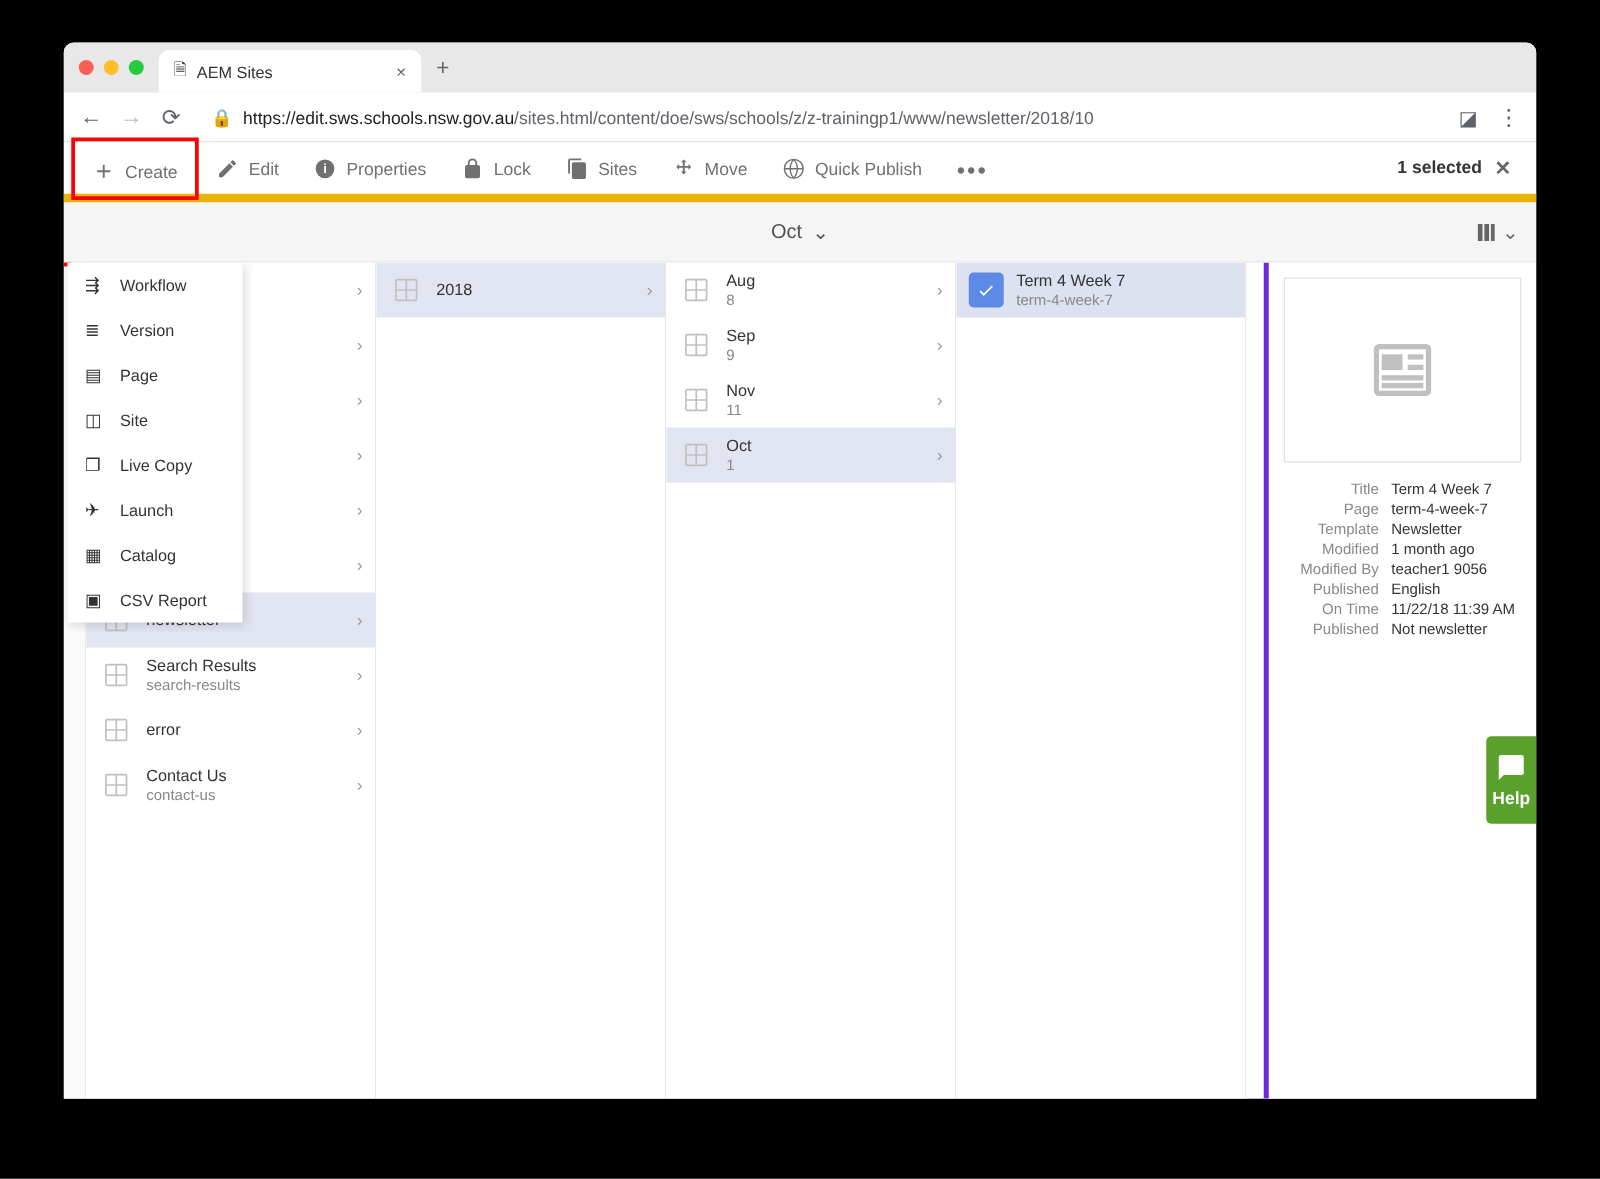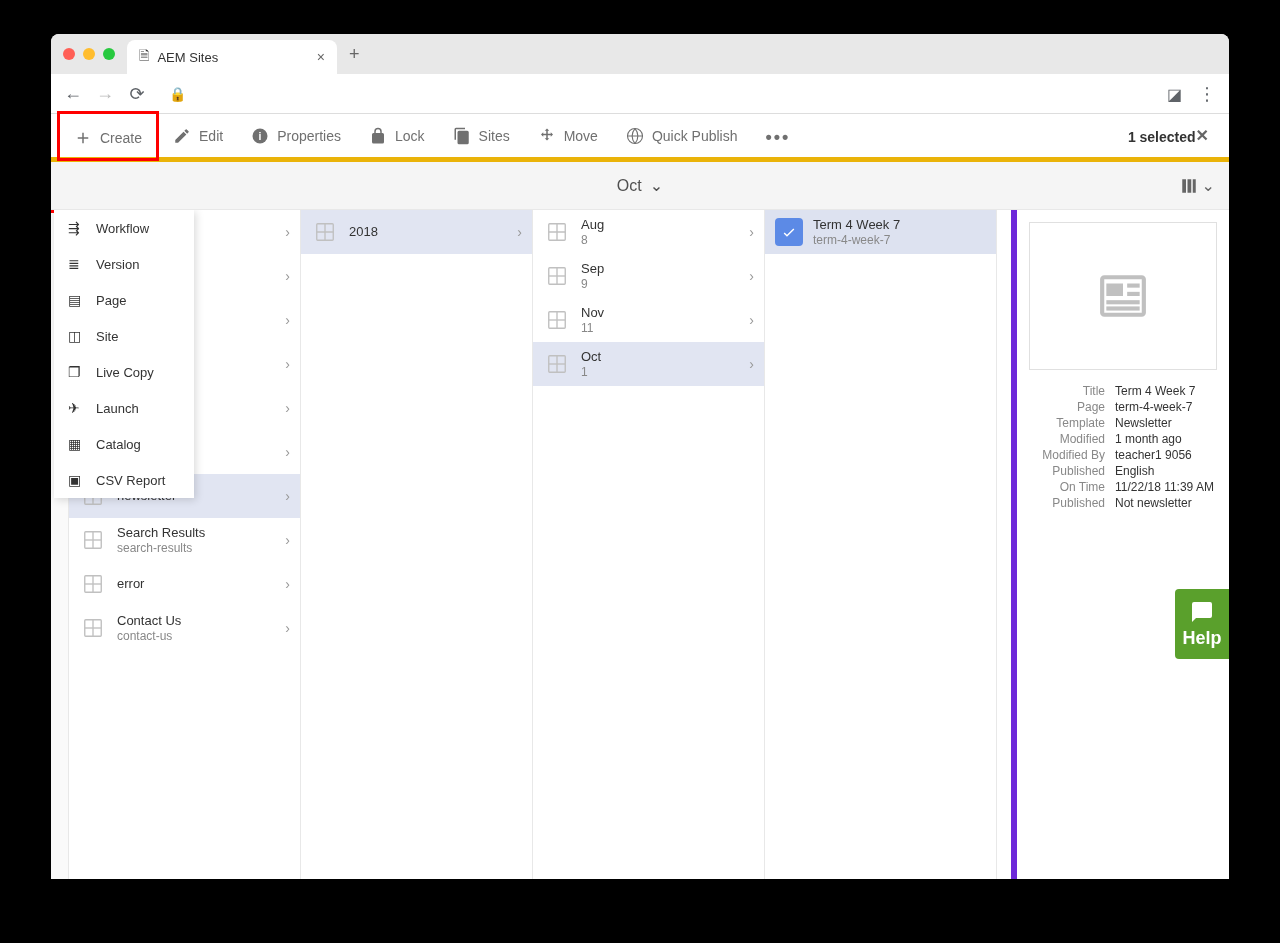--- a/index.html
+++ b/index.html
@@ -13,26 +13,26 @@
 .tl-green { background: #27c93f; }
 .tab { background: #fff; height: 34px; margin-top: 6px; border-radius: 8px 8px 0 0; display: flex; align-items: center; padding: 0 12px; gap: 8px; font-size: 13px; color: #333; min-width: 210px; }
 .tab-close { margin-left: auto; color: #666; font-size: 14px; cursor: pointer; }
 .new-tab { margin-left: 12px; color: #666; font-size: 18px; cursor: pointer; }
 .addr-bar { height: 40px; background: #fff; display: flex; align-items: center; padding: 0 12px; gap: 12px; border-bottom: 1px solid #ddd; }
 .nav-btn { color: #5f6368; font-size: 18px; cursor: pointer; width: 20px; text-align: center; }
 .nav-btn.disabled { color: #bbb; }
 .url-box { flex: 1; display: flex; align-items: center; gap: 8px; font-size: 14px; color: #5f6368; padding: 0 10px; }
 .url-domain { color: #202124; }
 .addr-icon { width: 18px; height: 18px; color: #5f6368; }
-.action-bar { height: 48px; background: #fff; display: flex; align-items: center; padding: 0 6px; border-bottom: 5px solid #eab308; }
+.action-bar { height: 48px; background: #fff; display: flex; align-items: center; padding: 0 6px; border-bottom: 7px solid #eab308; }
 .action-btn { display: flex; align-items: center; gap: 8px; padding: 0 14px; height: 48px; font-size: 14px; color: #707070; cursor: pointer; }
 .action-btn svg, .action-btn .glyph { width: 18px; height: 18px; fill: #707070; font-size: 18px; color: #707070; }
 .create-btn-wrap { border: 3px solid red; height: 50px; }
 .more-dots { letter-spacing: 2px; font-weight: bold; }
-.selected-count { margin-left: auto; display: flex; align-items: flex-end; padding-right: 14px; font-size: 14px; color: #333; font-weight: 600; }
+.selected-count { margin-left: auto; display: flex; align-items: flex-start; gap: 10px; padding-right: 14px; font-size: 14px; color: #333; font-weight: 600; }
 .close-sel { font-size: 16px; color: #666; cursor: pointer; }
 .secondary-bar { height: 48px; background: #f5f5f5; display: flex; align-items: center; justify-content: center; position: relative; border-bottom: 1px solid #e8e8e8; }
 .breadcrumb { font-size: 16px; color: #505050; display: flex; align-items: center; gap: 8px; }
 .view-switch { position: absolute; right: 14px; display: flex; align-items: center; gap: 4px; color: #666; cursor: pointer; }
 .content { flex: 1; display: flex; overflow: hidden; position: relative; }
 .rail { width: 18px; background: #fafafa; border-right: 1px solid #e8e8e8; }
 .column { width: 232px; border-right: 1px solid #e8e8e8; background: #fff; overflow-y: auto; flex-shrink: 0; }
 .column.year-col, .column.month-col { flex-shrink: 0; }
 .col-item { display: flex; align-items: center; height: 44px; padding: 0 10px; gap: 10px; cursor: pointer; position: relative; }
 .col-item.tall { height: 44px; }
@@ -42,27 +42,27 @@
 .item-thumb svg { width: 22px; height: 22px; fill: #c0c0c0; }
 .item-thumb.checked { background: #5c8ae6; border-radius: 4px; }
 .item-thumb.checked svg { fill: #fff; width: 16px; height: 16px; }
 .item-text { flex: 1; display: flex; flex-direction: column; font-size: 13px; color: #333; line-height: 1.2; overflow: hidden; }
 .item-text .sub { font-size: 12px; color: #888; }
 .item-chevron { color: #999; font-size: 14px; }
 .create-menu { position: absolute; left: 0; top: 0; width: 140px; background: #fff; box-shadow: 2px 2px 8px rgba(0,0,0,0.15); z-index: 100; }
 .create-menu-wrap { border: 3px solid red; border-top: none; }
 .menu-item { display: flex; align-items: center; gap: 12px; padding: 10px 14px; font-size: 13px; color: #333; cursor: pointer; }
 .menu-item svg, .menu-item .glyph { width: 16px; height: 16px; fill: #333; color: #333; font-size: 14px; }
-.detail-panel { flex: 0 0 218px; margin-left: auto; background: #fff; border-left: 6px solid #6d28d9; padding: 12px; }
+.detail-panel { flex: 0 0 218px; margin-left: auto; background: #fff; border-left: 4px solid #6d28d9; padding: 12px; }
 .thumb-preview { width: 100%; height: 148px; background: #fff; border: 1px solid #e0e0e0; display: flex; align-items: center; justify-content: center; margin-bottom: 14px; }
 .thumb-preview svg { width: 50px; height: 50px; fill: #c0c0c0; }
 .detail-row { display: flex; font-size: 12px; margin-bottom: 2px; }
 .detail-label { width: 86px; text-align: right; color: #888; padding-right: 10px; }
 .detail-value { color: #333; flex: 1; }
-.help-btn { position: absolute; right: 0; bottom: 220px; width: 54px; height: 70px; background: #5aa02c; color: #fff; display: flex; flex-direction: column; align-items: center; justify-content: center; gap: 4px; border-radius: 4px 0 0 4px; font-size: 18px; font-weight: 600; cursor: pointer; z-index: 50; }
+.help-btn { position: absolute; right: 0; bottom: 220px; width: 40px; height: 70px; background: #5aa02c; color: #fff; display: flex; flex-direction: column; align-items: center; justify-content: center; gap: 4px; border-radius: 4px 0 0 4px; font-size: 14px; font-weight: 600; cursor: pointer; z-index: 50; }
 .help-btn svg { width: 24px; height: 24px; fill: #fff; }
 .page-icon-svg { width: 22px; height: 22px; }
 </style>
 </head>
 <body>
 
 <div class="browser-window">
 
   <div class="browser-chrome">
     <div class="traffic-lights">
@@ -77,20 +77,21 @@
     </div>
     <span class="new-tab">+</span>
   </div>
 
   <div class="addr-bar">
     <span class="nav-btn">←</span>
     <span class="nav-btn disabled">→</span>
     <span class="nav-btn">⟳</span>
     <div class="url-box">
       <span>🔒</span>
+      <span><span class="url-domain">https://edit.sws.schools.nsw.gov.au</span><span>/sites.html/content/doe/sws/schools/z/z-trainingp1/www/newsletter/2018/10</span></span>
     </div>
     <span class="addr-icon">◪</span>
     <span class="nav-btn">⋮</span>
   </div>
 
   <div class="action-bar">
     <div class="create-btn-wrap">
       <div class="action-btn">
         <svg viewBox="0 0 24 24">
             <path d="M19 13h-6v6h-2v-6H5v-2h6V5h2v6h6v2z"></path>

